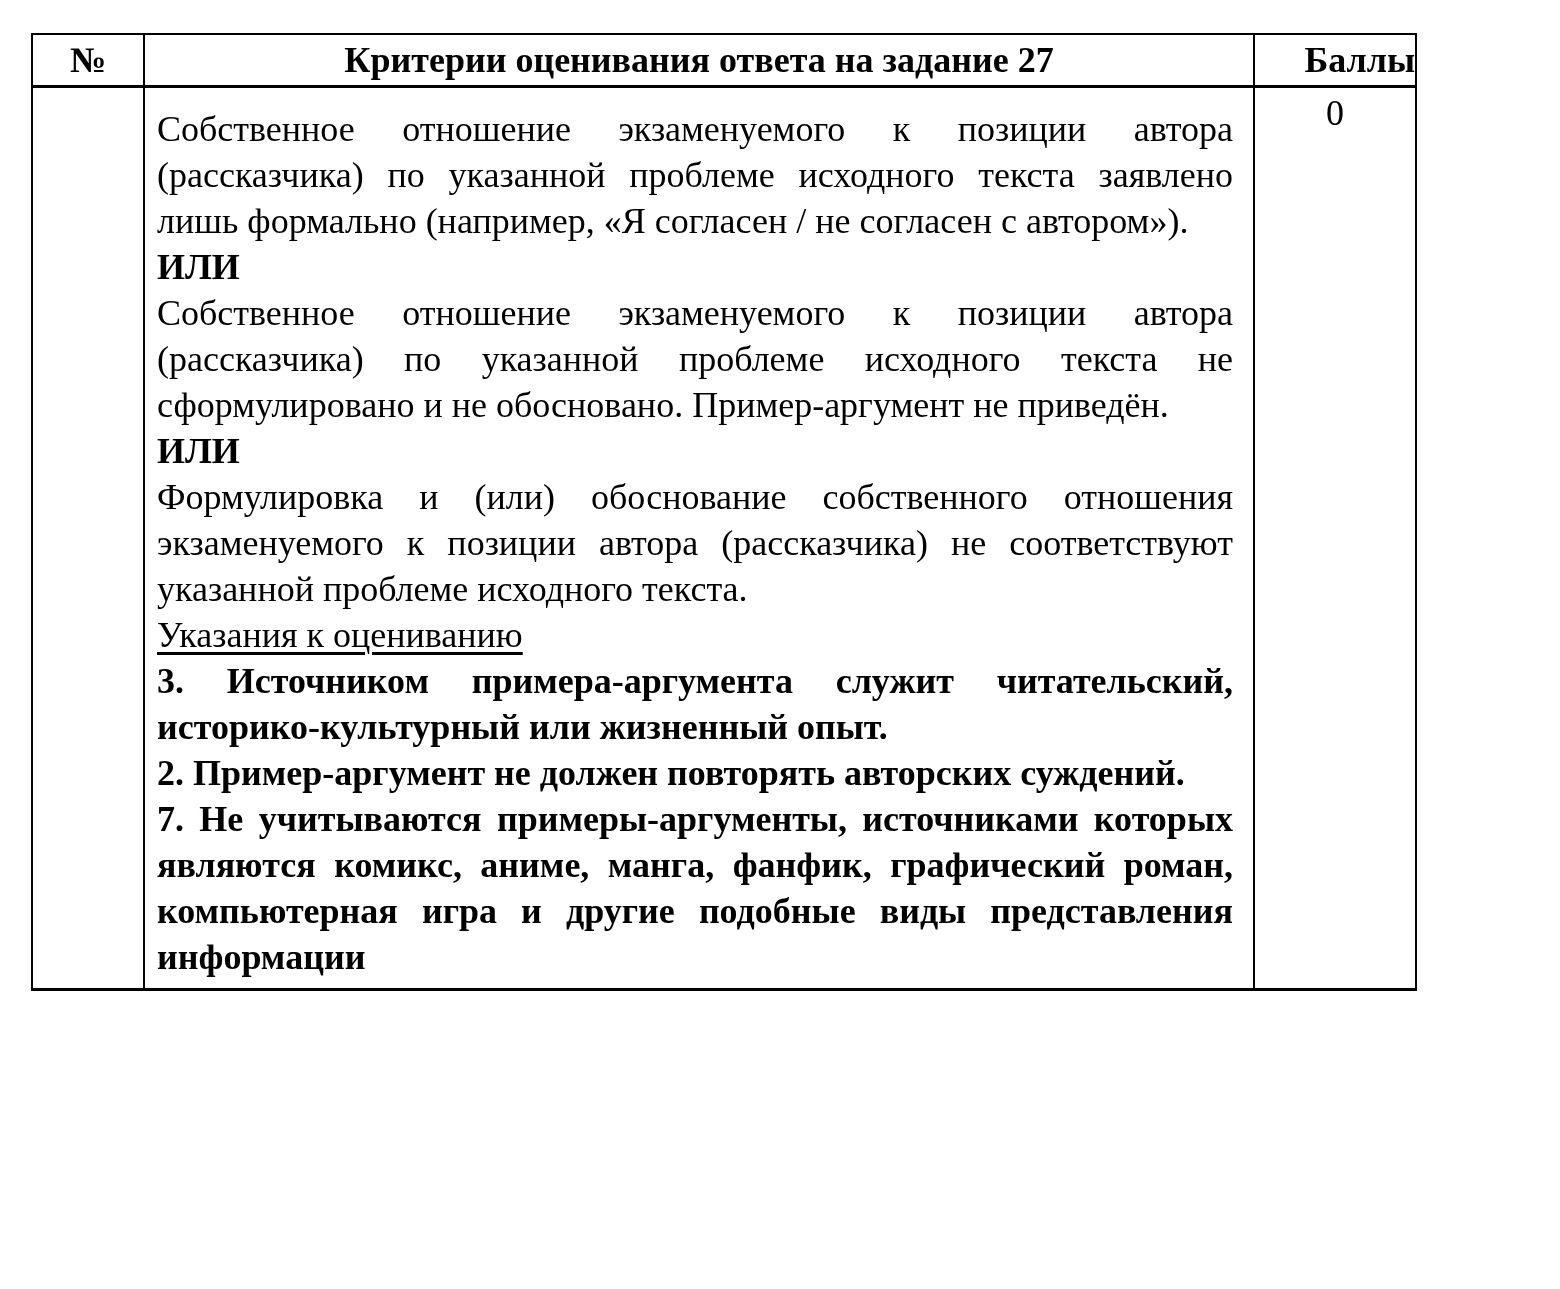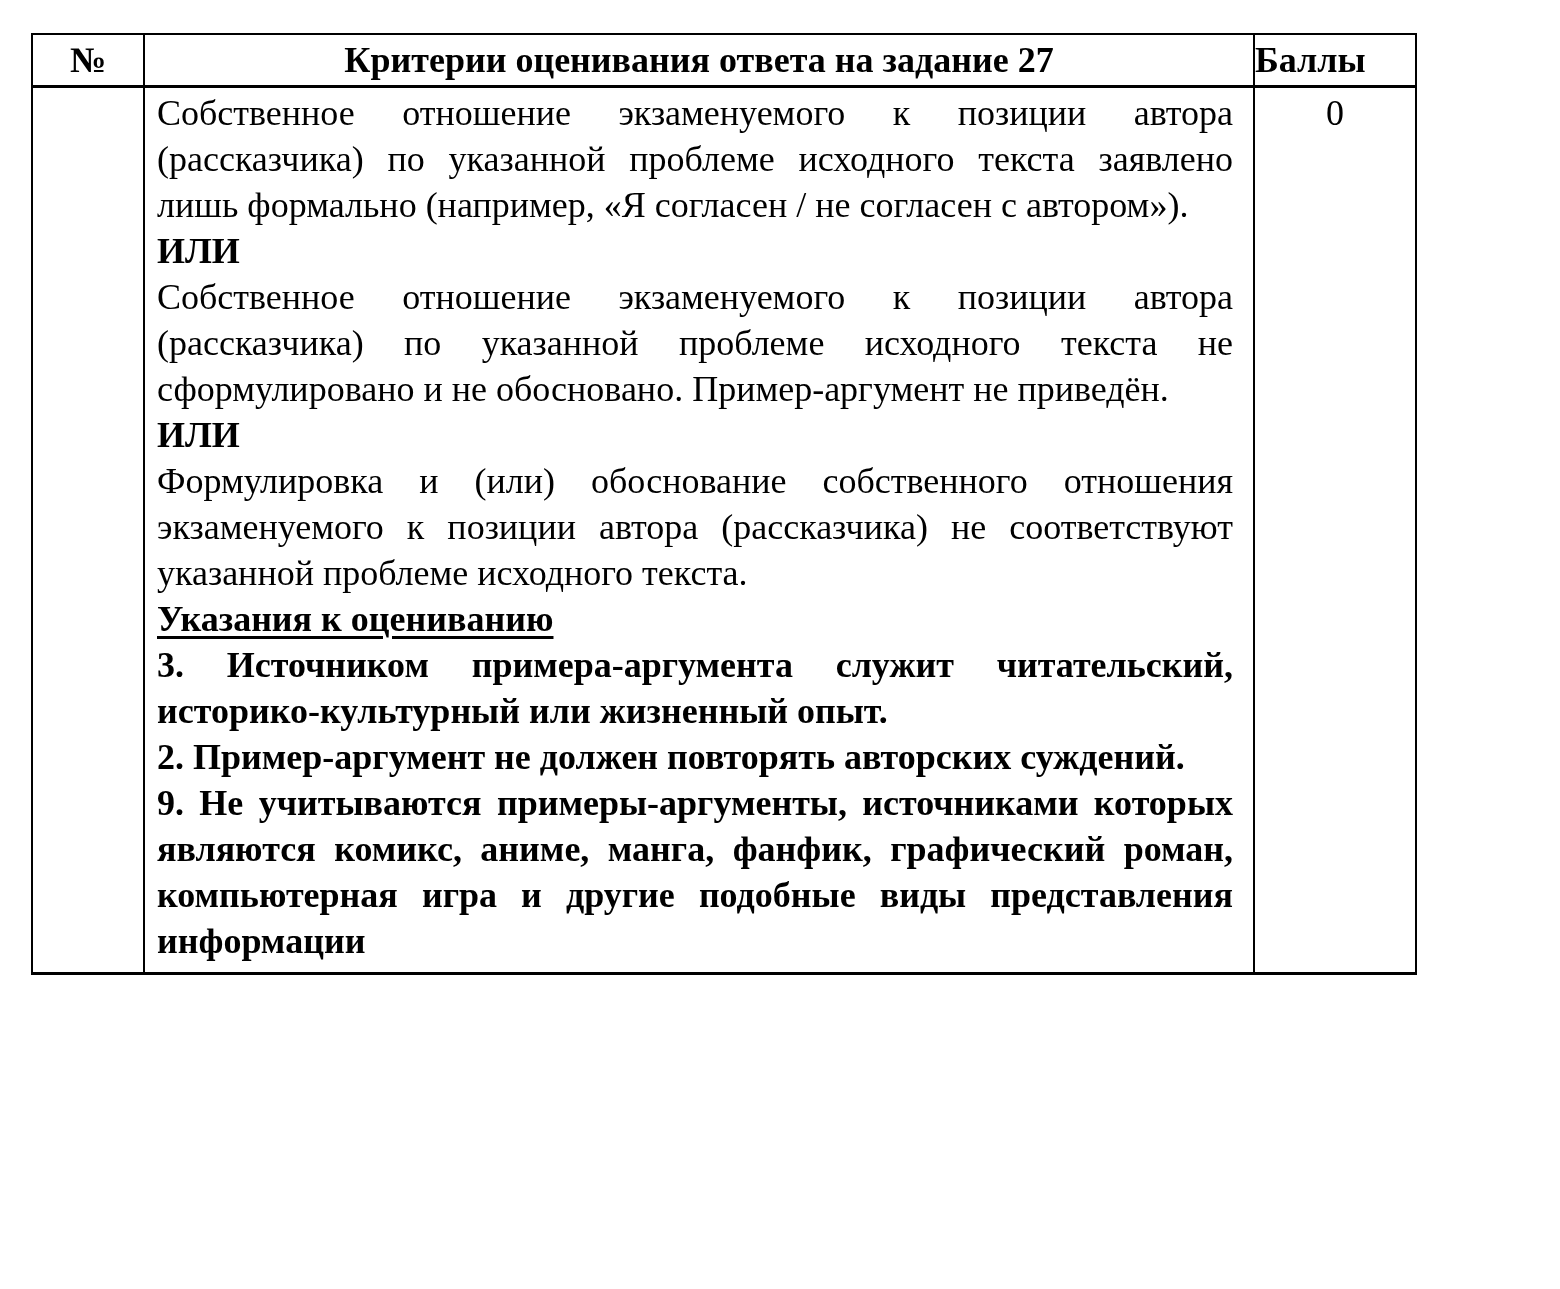--- a/index.html
+++ b/index.html
@@ -41,40 +41,40 @@
     padding: 0;
   }
   .doc-table tbody td {
     border-bottom: 3px solid #000000;
   }
   th.h-num, td.c-num { text-align: center; }
   th.h-criteria {
     text-align: center;
     padding-left: 12px;
   }
-  th.h-points { text-align: left; }
+  th.h-points { text-align: right; }
 
   td.c-criteria {
-    padding: 2px 20px 8px 12px;
+    padding: 18px 20px 8px 12px;
   }
   td.c-points {
     text-align: center;
     padding-top: 2px;
   }
 
   td.c-criteria p {
     margin: 0;
     text-align: justify;
   }
   p.style-or {
     font-weight: bold;
     text-align: center;
   }
   p.style-underline-heading {
-    font-weight: bold;
+    font-weight: normal;
     text-align: left;
     text-decoration: underline;
     text-decoration-thickness: 3px;
     text-underline-offset: 5px;
   }
   p.style-bold {
     font-weight: bold;
   }
 </style>
 </head>
@@ -98,18 +98,18 @@
       <td class="c-num"></td>
       <td class="c-criteria">
         <p class="style-normal">Собственное отношение экзаменуемого к позиции автора (рассказчика) по указанной проблеме исходного текста заявлено лишь формально (например, «Я согласен / не согласен с автором»).</p>
         <p class="style-or">ИЛИ</p>
         <p class="style-normal">Собственное отношение экзаменуемого к позиции автора (рассказчика) по указанной проблеме исходного текста не сформулировано и не обосновано. Пример-аргумент не приведён.</p>
         <p class="style-or">ИЛИ</p>
         <p class="style-normal">Формулировка и (или) обоснование собственного отношения экзаменуемого к позиции автора (рассказчика) не соответствуют указанной проблеме исходного текста.</p>
         <p class="style-underline-heading">Указания к оцениванию</p>
         <p class="style-bold">3. Источником примера-аргумента служит читательский, историко-культурный или жизненный опыт.</p>
         <p class="style-bold">2. Пример-аргумент не должен повторять авторских суждений.</p>
-        <p class="style-bold">9. Не учитываются примеры-аргументы, источниками которых являются комикс, аниме, манга, фанфик, графический роман, компьютерная игра и другие подобные виды представления информации</p>
+        <p class="style-bold">7. Не учитываются примеры-аргументы, источниками которых являются комикс, аниме, манга, фанфик, графический роман, компьютерная игра и другие подобные виды представления информации</p>
       </td>
       <td class="c-points">0</td>
     </tr>
   </tbody>
 </table>
 
 </body></html>

